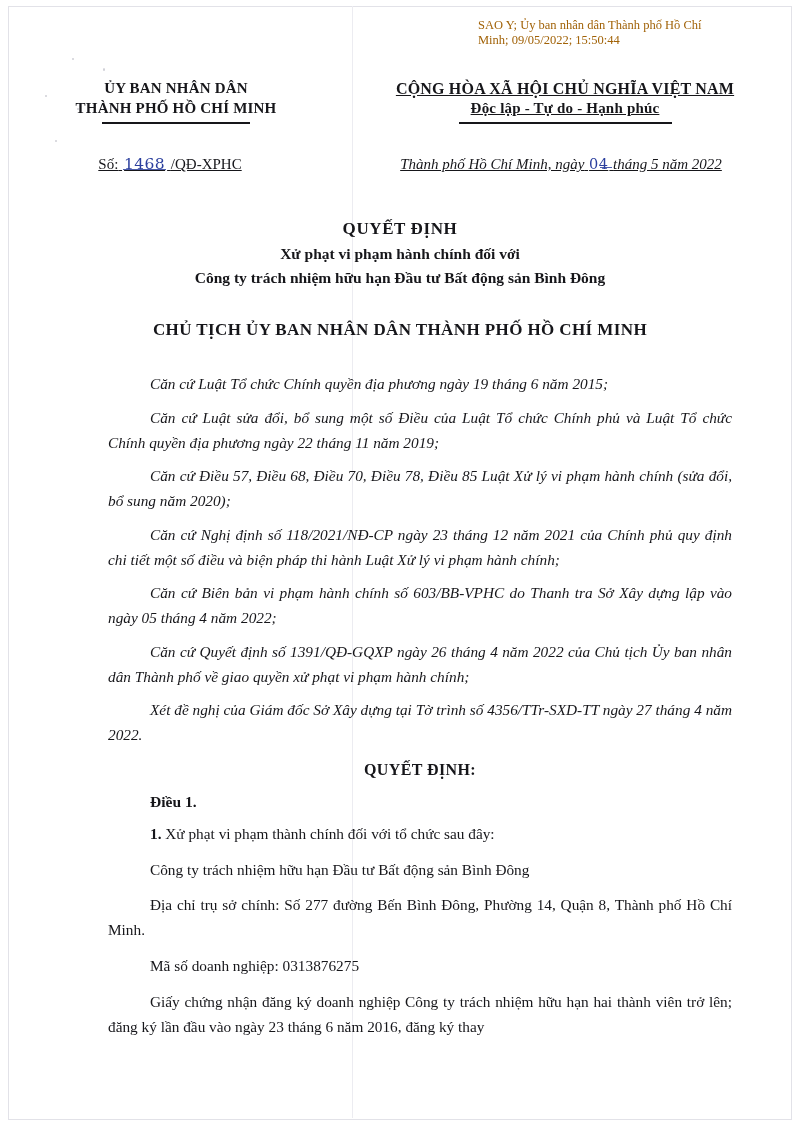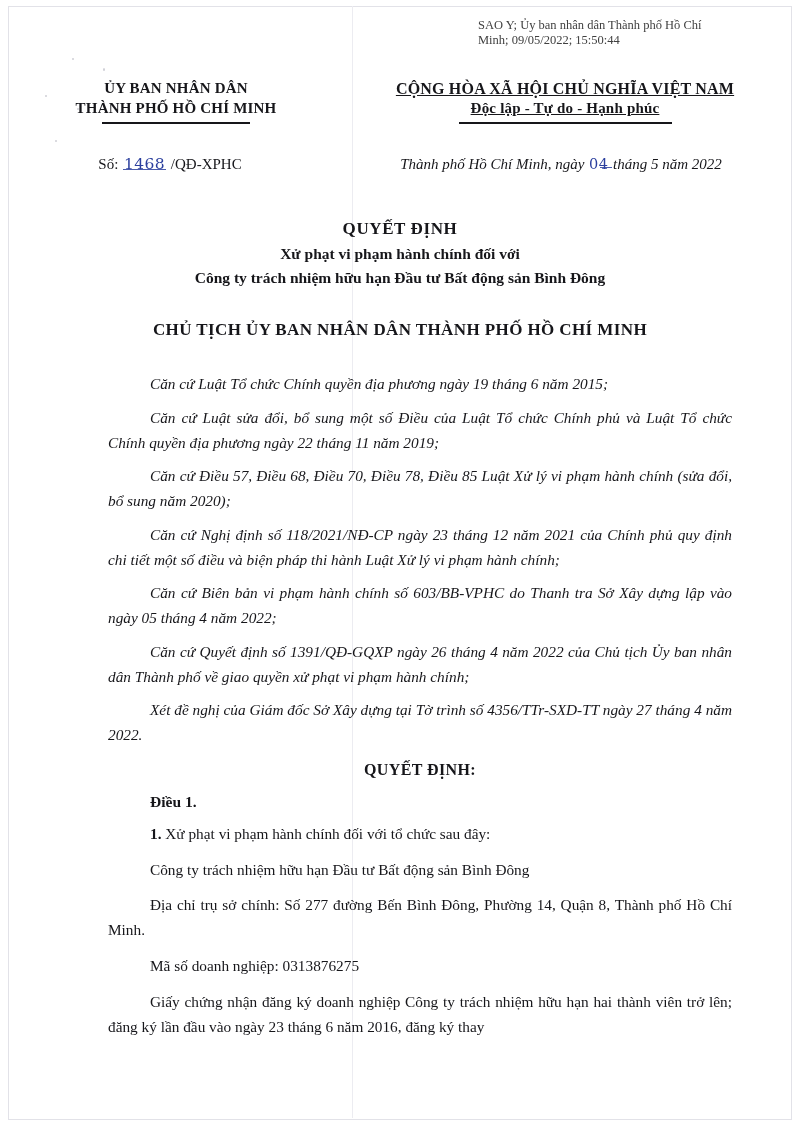--- a/index.html
+++ b/index.html
@@ -60,21 +60,21 @@
 
   
   .stamp {
     position: absolute;
     right: 22px;
     top: 18px;
     width: 300px;
     text-align: left;
     font-size: 12.5px;
     line-height: 1.22;
-    color: #404040;
+    color: #a16207;
   }
 
   
   .masthead {
     position: absolute;
     left: 0;
     top: 78px;
     width: 800px;
     display: flex;
     align-items: flex-end;
@@ -110,20 +110,21 @@
   .rule-right { width: 213px; }
 
   
   .numline {
     position: absolute;
     left: 0;
     top: 155px;
     width: 800px;
     display: flex;
     align-items: baseline;
+    text-decoration: underline;
   }
   .numline-left {
     width: 330px;
     text-align: center;
     padding-left: 10px;
     box-sizing: border-box;
     font-size: 15px;
     white-space: nowrap;
   }
   .numline-right {
@@ -310,21 +311,21 @@
       <p class="basis">Căn cứ Điều 57, Điều 68, Điều 70, Điều 78, Điều 85 Luật Xử lý vi phạm hành chính (sửa đổi, bổ sung năm 2020);</p>
       <p class="basis">Căn cứ Nghị định số 118/2021/NĐ-CP ngày 23 tháng 12 năm 2021 của Chính phủ quy định chi tiết một số điều và biện pháp thi hành Luật Xử lý vi phạm hành chính;</p>
       <p class="basis">Căn cứ Biên bản vi phạm hành chính số 603/BB-VPHC do Thanh tra Sở Xây dựng lập vào ngày 05 tháng 4 năm 2022;</p>
       <p class="basis">Căn cứ Quyết định số 1391/QĐ-GQXP ngày 26 tháng 4 năm 2022 của Chủ tịch Ủy ban nhân dân Thành phố về giao quyền xử phạt vi phạm hành chính;</p>
       <p class="basis">Xét đề nghị của Giám đốc Sở Xây dựng tại Tờ trình số 4356/TTr-SXD-TT ngày 27 tháng 4 năm 2022.</p>
 
       <div class="decides">QUYẾT ĐỊNH:</div>
 
       <div class="article-head">Điều 1.</div>
 
-      <p class="para"><span class="bold-lead">1.</span> <span>Xử phạt vi phạm hành chính đối với tổ chức sau đây:</span></p>
+      <p class="para"><span class="bold-lead">1.</span> <span>Xử phạt vi phạm thành chính đối với tổ chức sau đây:</span></p>
 
       <p class="para">Công ty trách nhiệm hữu hạn Đầu tư Bất động sản Bình Đông</p>
 
       <p class="para">Địa chỉ trụ sở chính: Số 277 đường Bến Bình Đông, Phường 14, Quận 8, Thành phố Hồ Chí Minh.</p>
 
       <p class="para">Mã số doanh nghiệp: 0313876275</p>
 
       <p class="para">Giấy chứng nhận đăng ký doanh nghiệp Công ty trách nhiệm hữu hạn hai thành viên trở lên; đăng ký lần đầu vào ngày 23 tháng 6 năm 2016, đăng ký thay</p>
 
     </div>

